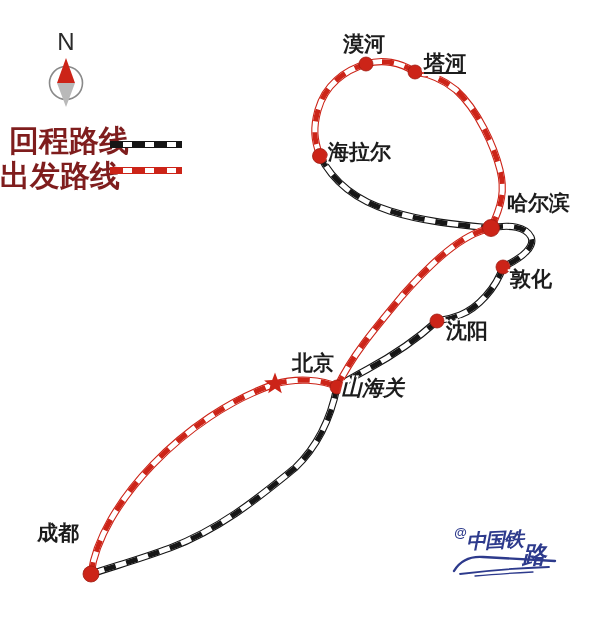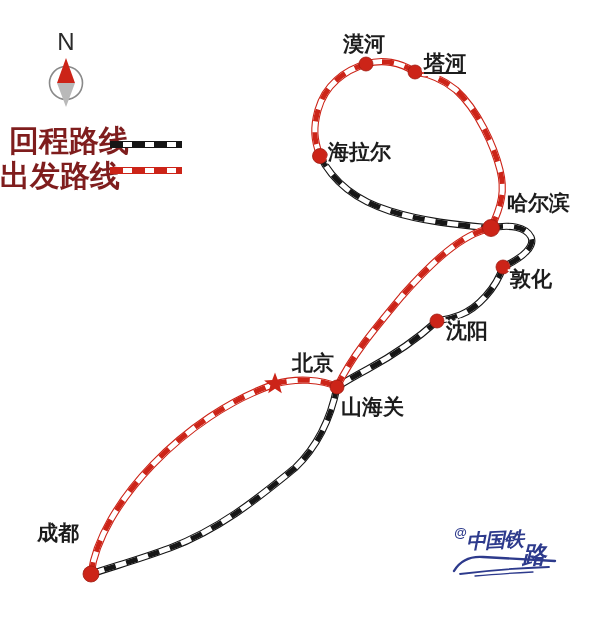--- a/index.html
+++ b/index.html
@@ -83,21 +83,21 @@
   </svg>
 
 <div id="labels">
     <div class="city-label" style="left: 343px; top: 33px;">漠河</div>
     <div class="city-label" style="left: 424px; top: 52px; text-decoration: underline;">塔河</div>
     <div class="city-label" style="left: 328px; top: 141px;">海拉尔</div>
     <div class="city-label" style="left: 507px; top: 192px; text-align: center;">哈尔滨</div>
     <div class="city-label" style="left: 510px; top: 268px;">敦化</div>
     <div class="city-label" style="left: 446px; top: 320px; text-align: center;">沈阳</div>
     <div class="city-label" style="left: 265px; top: 352px; margin-left: 27px;">北京</div>
-    <div class="city-label" style="left: 341px; top: 396px;">山海关</div>
+    <div class="city-label" style="left: 341px; top: 377px; font-style: italic;">山海关</div>
     <div class="city-label" style="left: 37px; top: 522px;">成都</div>
   </div>
 
 <div id="compass">
   <div id="compass-n">N</div>
   <svg width="48" height="54" viewBox="0 0 48 54">
     <circle cx="24" cy="28" r="16.5" fill="none" stroke="#8a8a8a" stroke-width="1.6"></circle>
     <polygon points="24,3 15,28 33,28" fill="#cc2418"></polygon>
     <polygon points="15,28 33,28 24,52" fill="#b9b9b9"></polygon>
   </svg>

